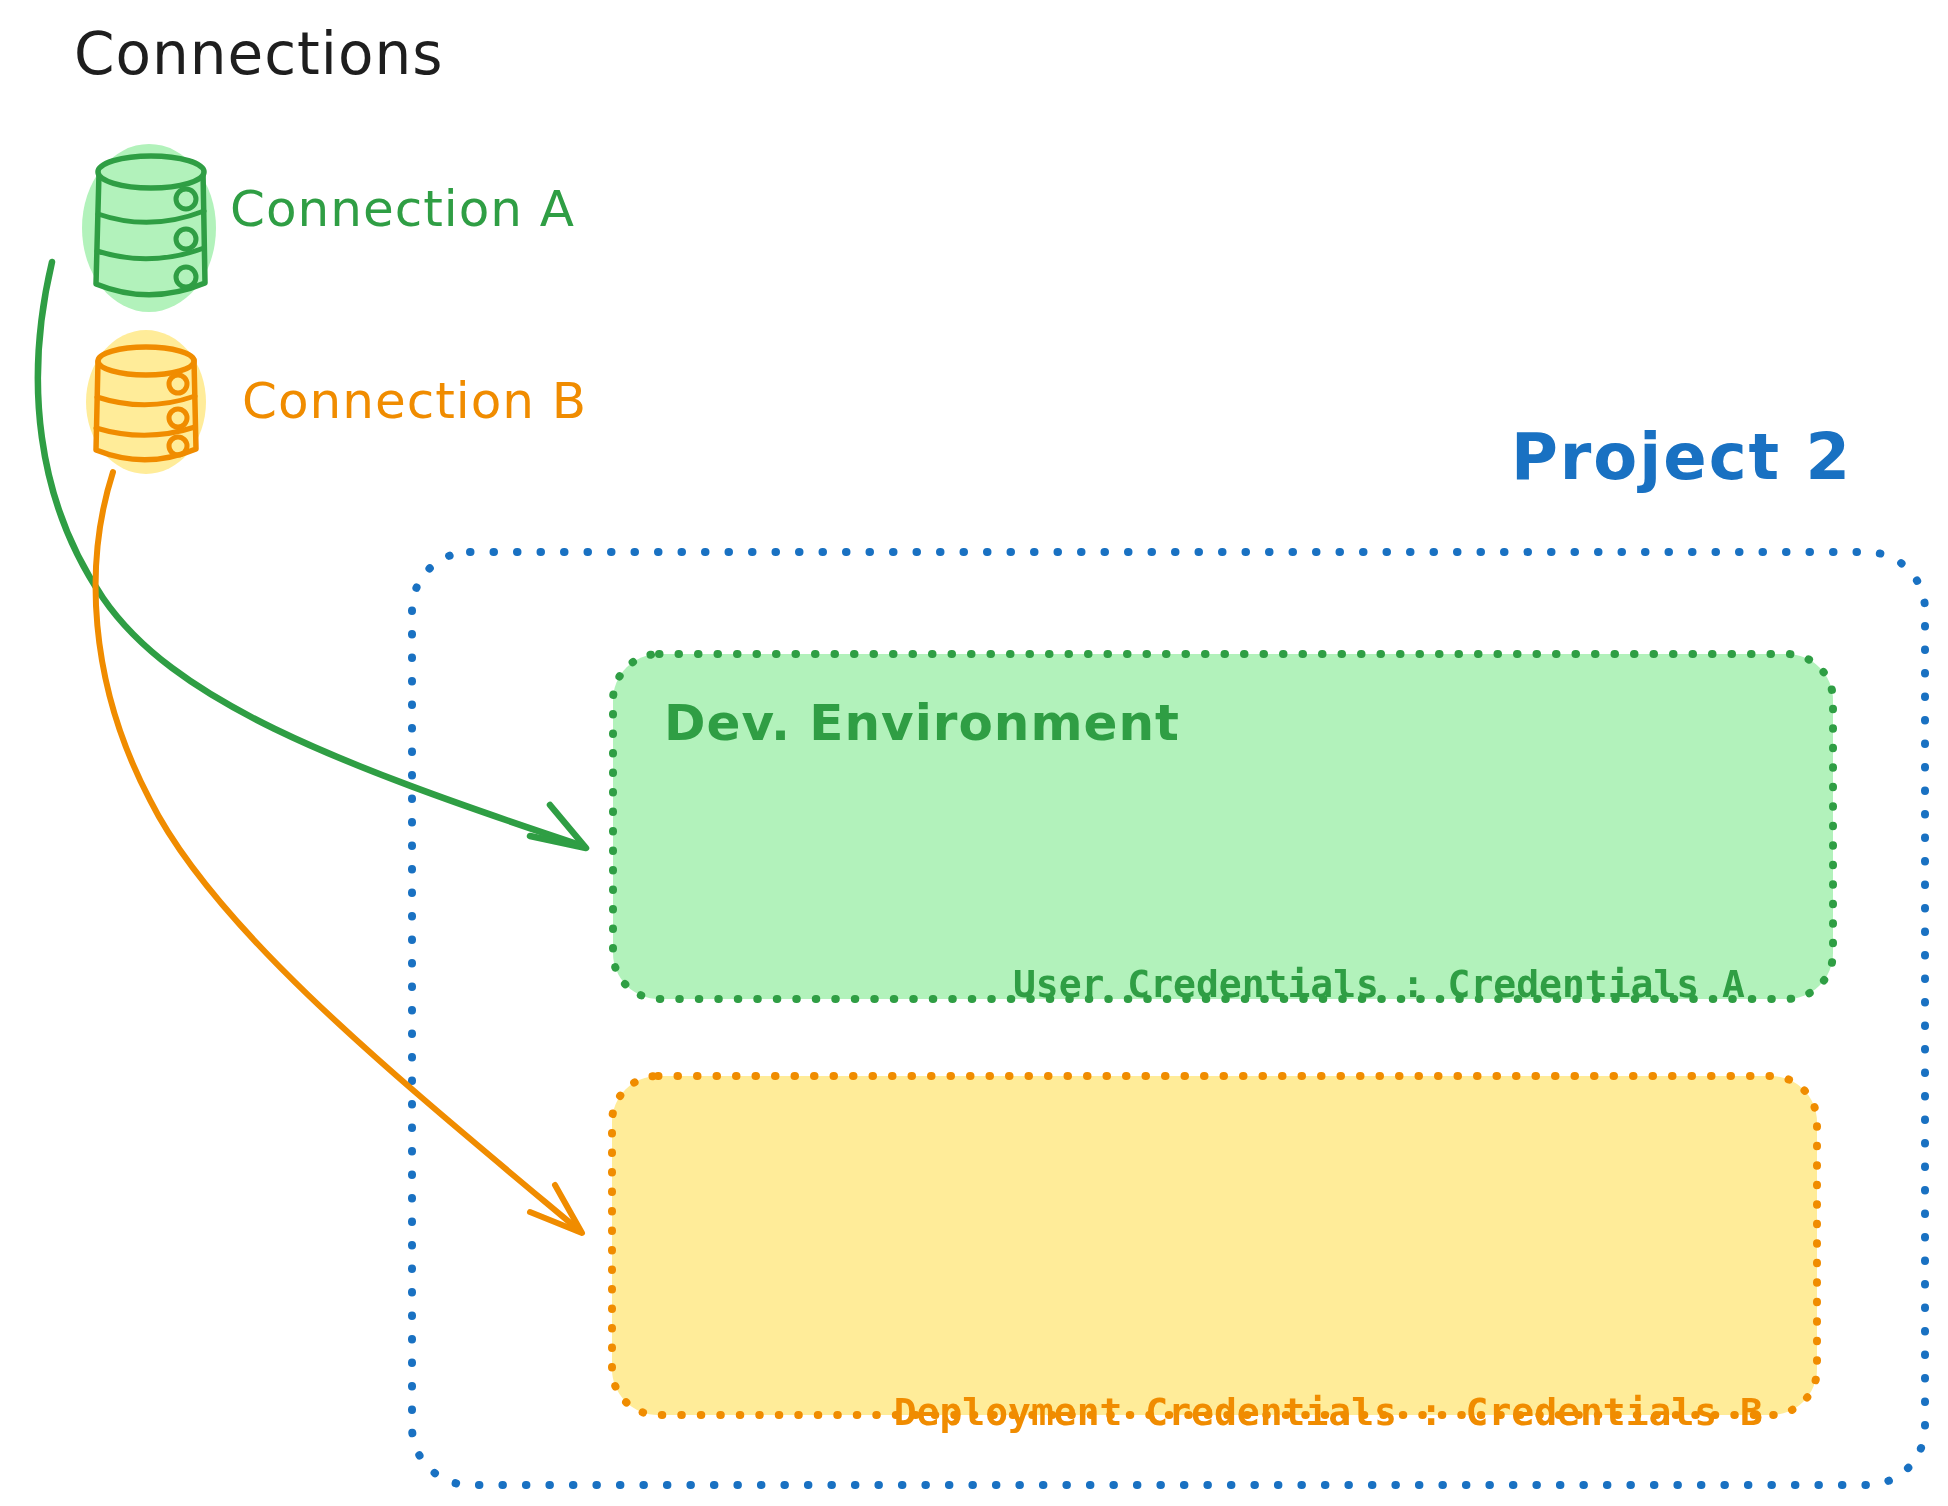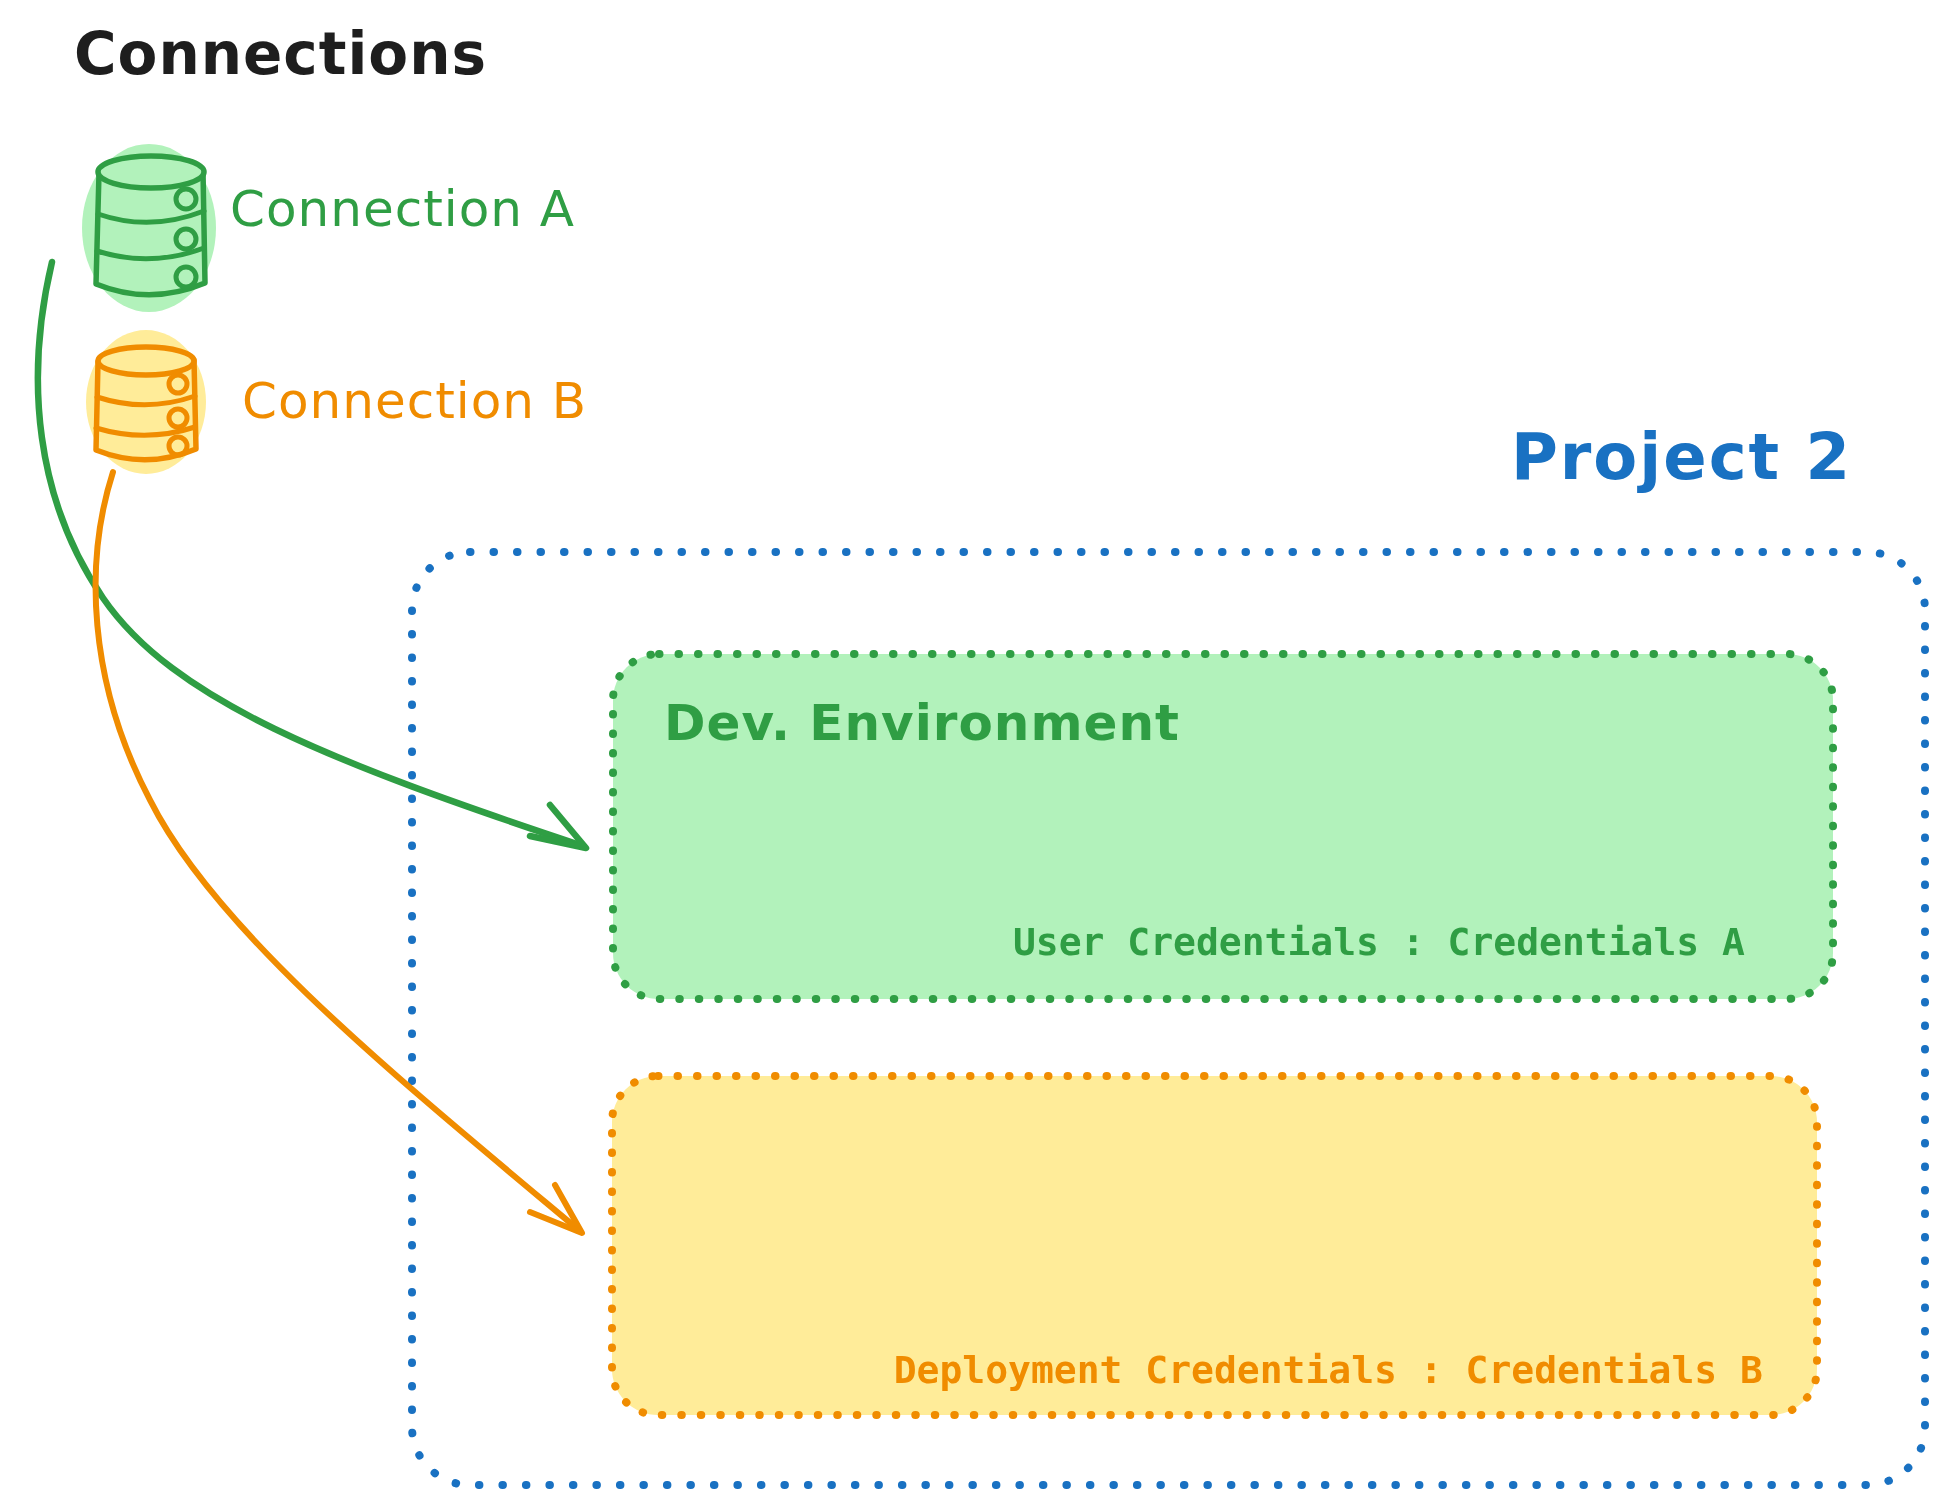--- a/index.html
+++ b/index.html
@@ -8,41 +8,42 @@
     width:1948px;
     height:1506px;
     background:#ffffff;
     overflow:hidden;
     font-family:"DejaVu Sans", sans-serif;
   }
   .layer{position:absolute;inset:0;}
   .txt{position:absolute;white-space:nowrap;}
   .title-main{
     left:74px; top:20px;
-    font-size:58px; font-weight:700; color:#1e1e1e;
+    font-size:58px; font-weight:400; color:#1e1e1e;
     letter-spacing:1px;
   }
   .conn-label{font-size:50px;font-weight:400;letter-spacing:1px;}
   .conn-a{left:230px; top:180px; color:#2f9e44;}
   .conn-b{left:242px; top:372px; color:#f08c00;}
   .project-title{
     right:96px; top:420px;
     font-size:64px; font-weight:700; color:#1971c2;
     letter-spacing:2px;
   }
   .env-title{font-size:50px;font-weight:700;letter-spacing:1px;}
   .env-dev{left:664px; top:694px; color:#2f9e44;}
   .env-prod{left:676px; top:1120px; color:#f08c00;}
   .cred{
     position:absolute;
     font-family:"DejaVu Sans Mono", monospace;
     font-weight:700;
     font-size:38px;
     text-align:right;
     white-space:nowrap;
+    margin-top:42px;
   }
   .cred-dev{
     left:613px; top:920px; width:1220px;
     padding-right:88px; box-sizing:border-box;
     color:#2f9e44;
   }
   .cred-prod{
     left:612px; top:1348px; width:1205px;
     padding-right:54px; box-sizing:border-box;
     color:#f08c00;

